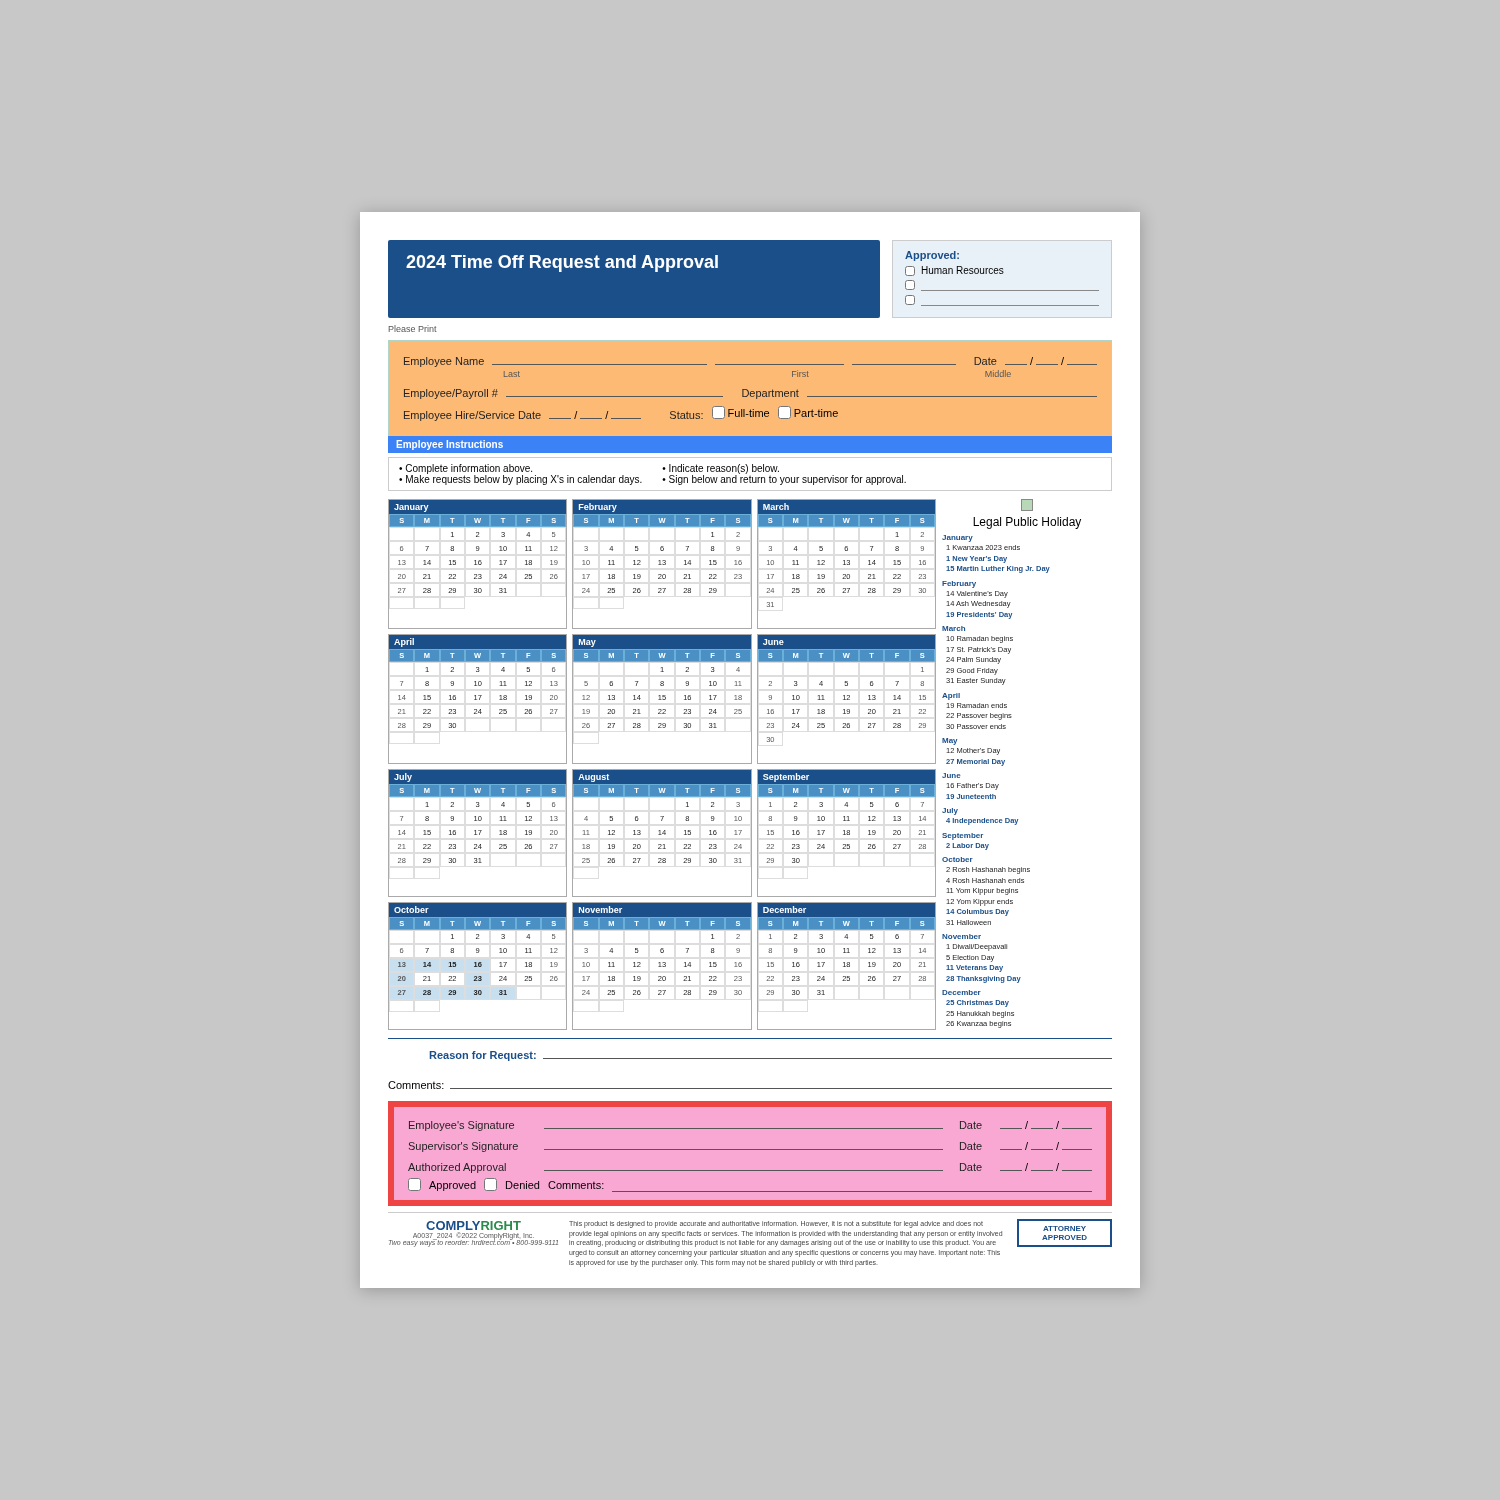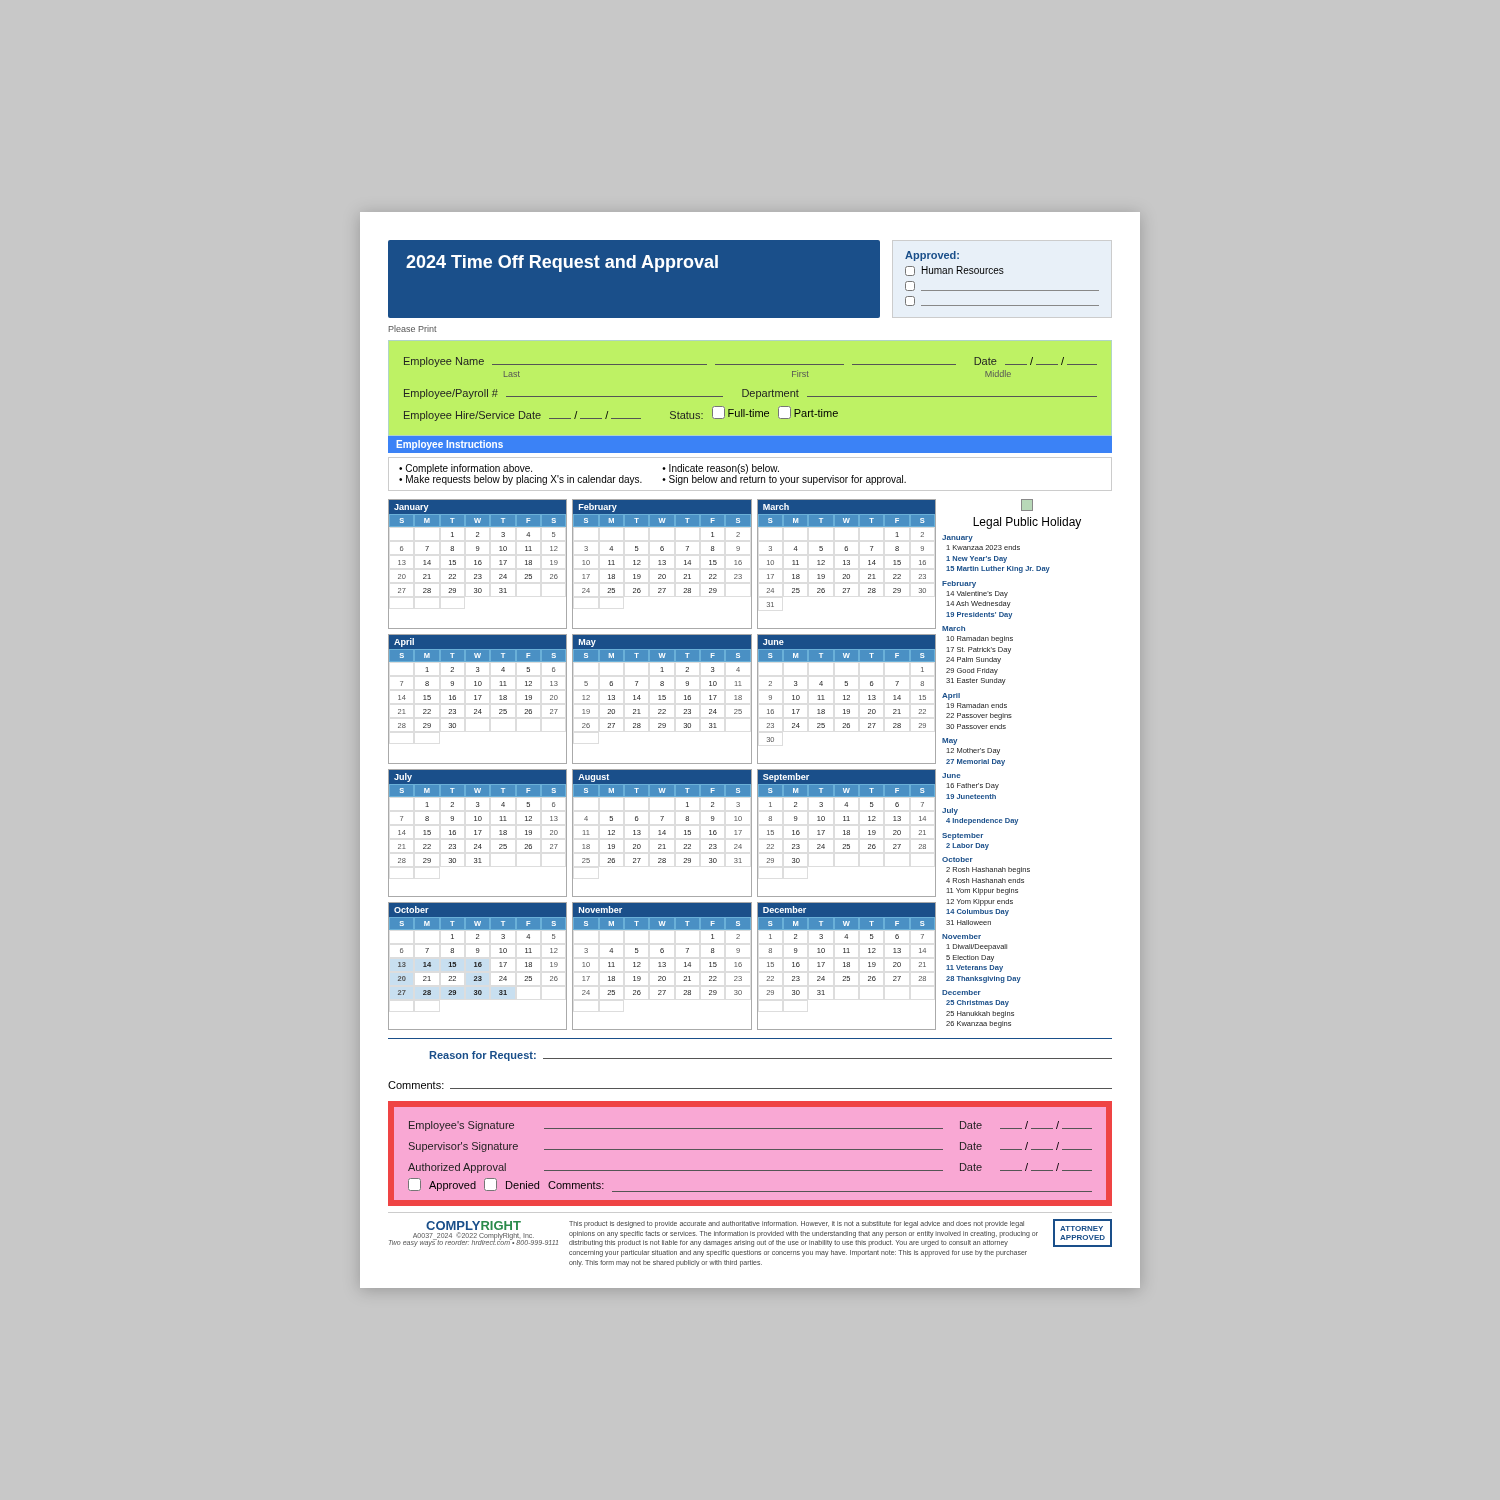--- a/index.html
+++ b/index.html
@@ -41,39 +41,39 @@
       font-size: 11px;
     }
     .routing-box .routing-label {
       font-weight: bold;
       color: #1a4f8a;
       font-size: 11px;
       margin-bottom: 4px;
     }
     .routing-line {
       display: flex;
-      align-items: flex-end;
+      align-items: center;
       gap: 6px;
       margin-bottom: 3px;
       font-size: 10px;
     }
     .routing-line input[type=checkbox] { width: 10px; height: 10px; }
     .routing-line-blank {
       border-bottom: 1px solid #888;
       flex: 1;
       height: 12px;
     }
     .please-print {
       font-size: 9px;
       color: #555;
       margin-bottom: 6px;
     }
     
     .form-fields {
-      background: #bef264;
+      background: #fdba74;
       border: 1px solid #b0d4c8;
       padding: 10px 14px 8px 14px;
     }
     .form-row {
       display: flex;
       align-items: baseline;
       margin-bottom: 6px;
       font-size: 11px;
       gap: 8px;
     }
@@ -311,24 +311,25 @@
       font-size: 7.5px;
       color: #444;
     }
     .footer-text {
       flex: 1;
       font-size: 7px;
       line-height: 1.4;
     }
     .attorney-badge {
       border: 2px solid #1a4f8a;
-      padding: 3px 5px;
+      padding: 3px 23px;
       font-size: 8px;
       font-weight: bold;
       color: #1a4f8a;
+      text-align: center;
       min-width: 55px;
     }
     .comply-logo {
       display: flex;
       flex-direction: column;
       align-items: center;
     }
     .comply-top {
       font-size: 7px;
       color: #555;

